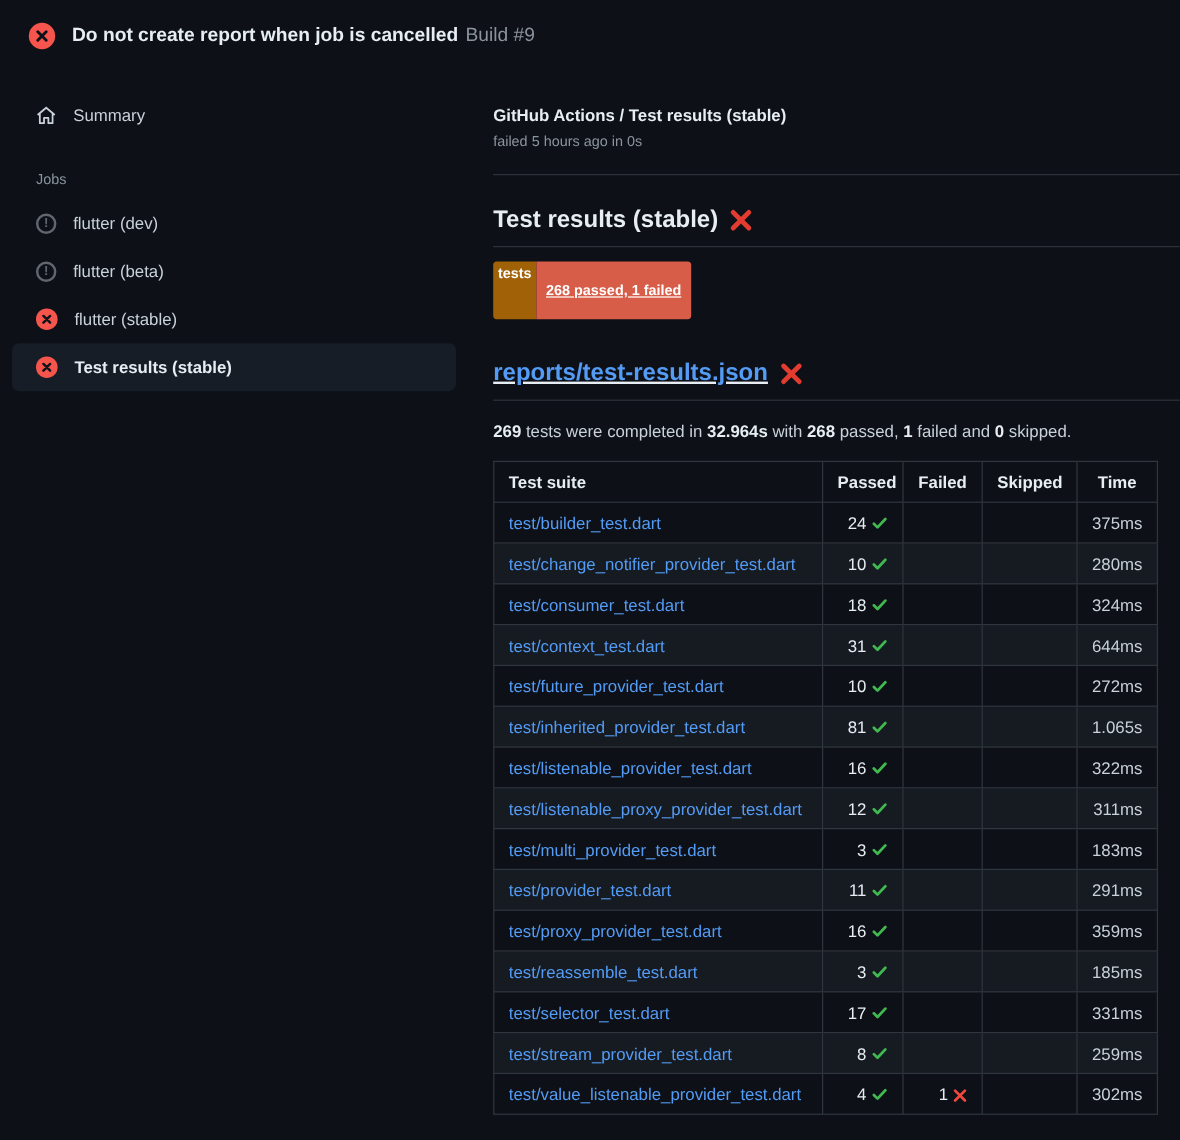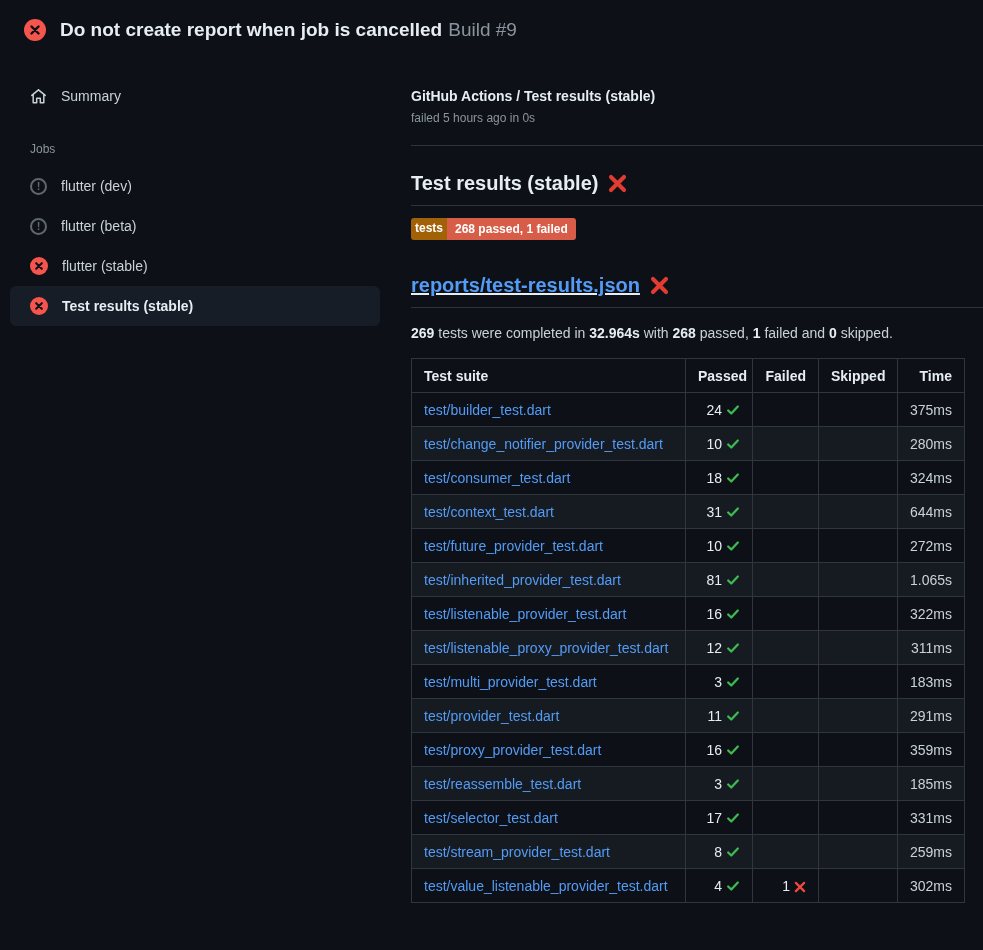--- a/index.html
+++ b/index.html
@@ -15,21 +15,21 @@
     display: flex; align-items: center; gap: 14px;
     padding: 16px 24px 14px 24px; height: 58px;
   }
   .fail-circle {
     width: 22px; height: 22px; border-radius: 50%;
     background: #f5554c; color: #0d1117;
     display: inline-flex; align-items: center; justify-content: center;
     flex: 0 0 auto;
   }
   .fail-circle svg { display: block; }
-  .build-title { font-size: 19px; font-weight: bold; color: #e6edf3; white-space: nowrap; }
+  .build-title { font-size: 16px; font-weight: bold; color: #e6edf3; white-space: nowrap; }
   .build-number { color: #8b949e; font-weight: normal; margin-left: 6px; }
 
   
   .layout { display: flex; align-items: flex-start; gap: 12px; }
   .sidebar { width: 390px; flex: 0 0 auto; padding: 18px 10px 0 10px; }
   .main { width: 593px; flex: 0 0 auto; padding: 30px 0 0 9px; }
 
   
   .side-item {
     display: flex; align-items: center; gap: 14px;
@@ -72,38 +72,38 @@
   h2 .title-link { color: #539bf5; cursor: pointer; }
   .x-mark { display: inline-flex; align-items: center; }
 
   .badge { display: inline-flex; margin-top: 12px; font-size: 12px; font-weight: bold; }
   .badge .badge-label {
     background: #a16207; color: #ffffff;
     padding: 3px 4px; border-radius: 3px 0 0 3px;
   }
   .badge .badge-value {
     background: #d85d48; color: #ffffff;
-    padding: 4px 8px; border-radius: 0 3px 3px 0;
+    padding: 17px 8px; border-radius: 0 3px 3px 0; text-decoration: underline;
   }
 
   .summary-line { margin-top: 17px; font-size: 14px; color: #c9d1d9; }
   .summary-line b { color: #e6edf3; }
 
   
   table.results {
     margin-top: 17px;
     border-collapse: collapse; table-layout: fixed;
     width: 553px; font-size: 14px;
   }
   .results th, .results td {
     border: 1px solid #30363d;
     padding: 7px 12px;
     height: 34px;
   }
-  .results th { color: #e6edf3; font-weight: bold; text-align: right; }
+  .results th { color: #e6edf3; font-weight: bold; }
   .results th:first-child { text-align: left; }
   .results tbody tr:nth-child(even) { background: #161b22; }
   .results td { color: #c9d1d9; }
   .results td.suite a { color: #539bf5; text-decoration: none; cursor: pointer; }
   .results td.num { text-align: right; white-space: nowrap; }
   .results td.num .val { color: #e6edf3; }
   .results td.num svg { vertical-align: -2px; margin-left: 4px; }
   .results td.time { text-align: right; }
   .col-suite { width: 274px; } .col-passed { width: 67px; }
   .col-failed { width: 66px; } .col-skipped { width: 79px; } .col-time { width: 67px; }

